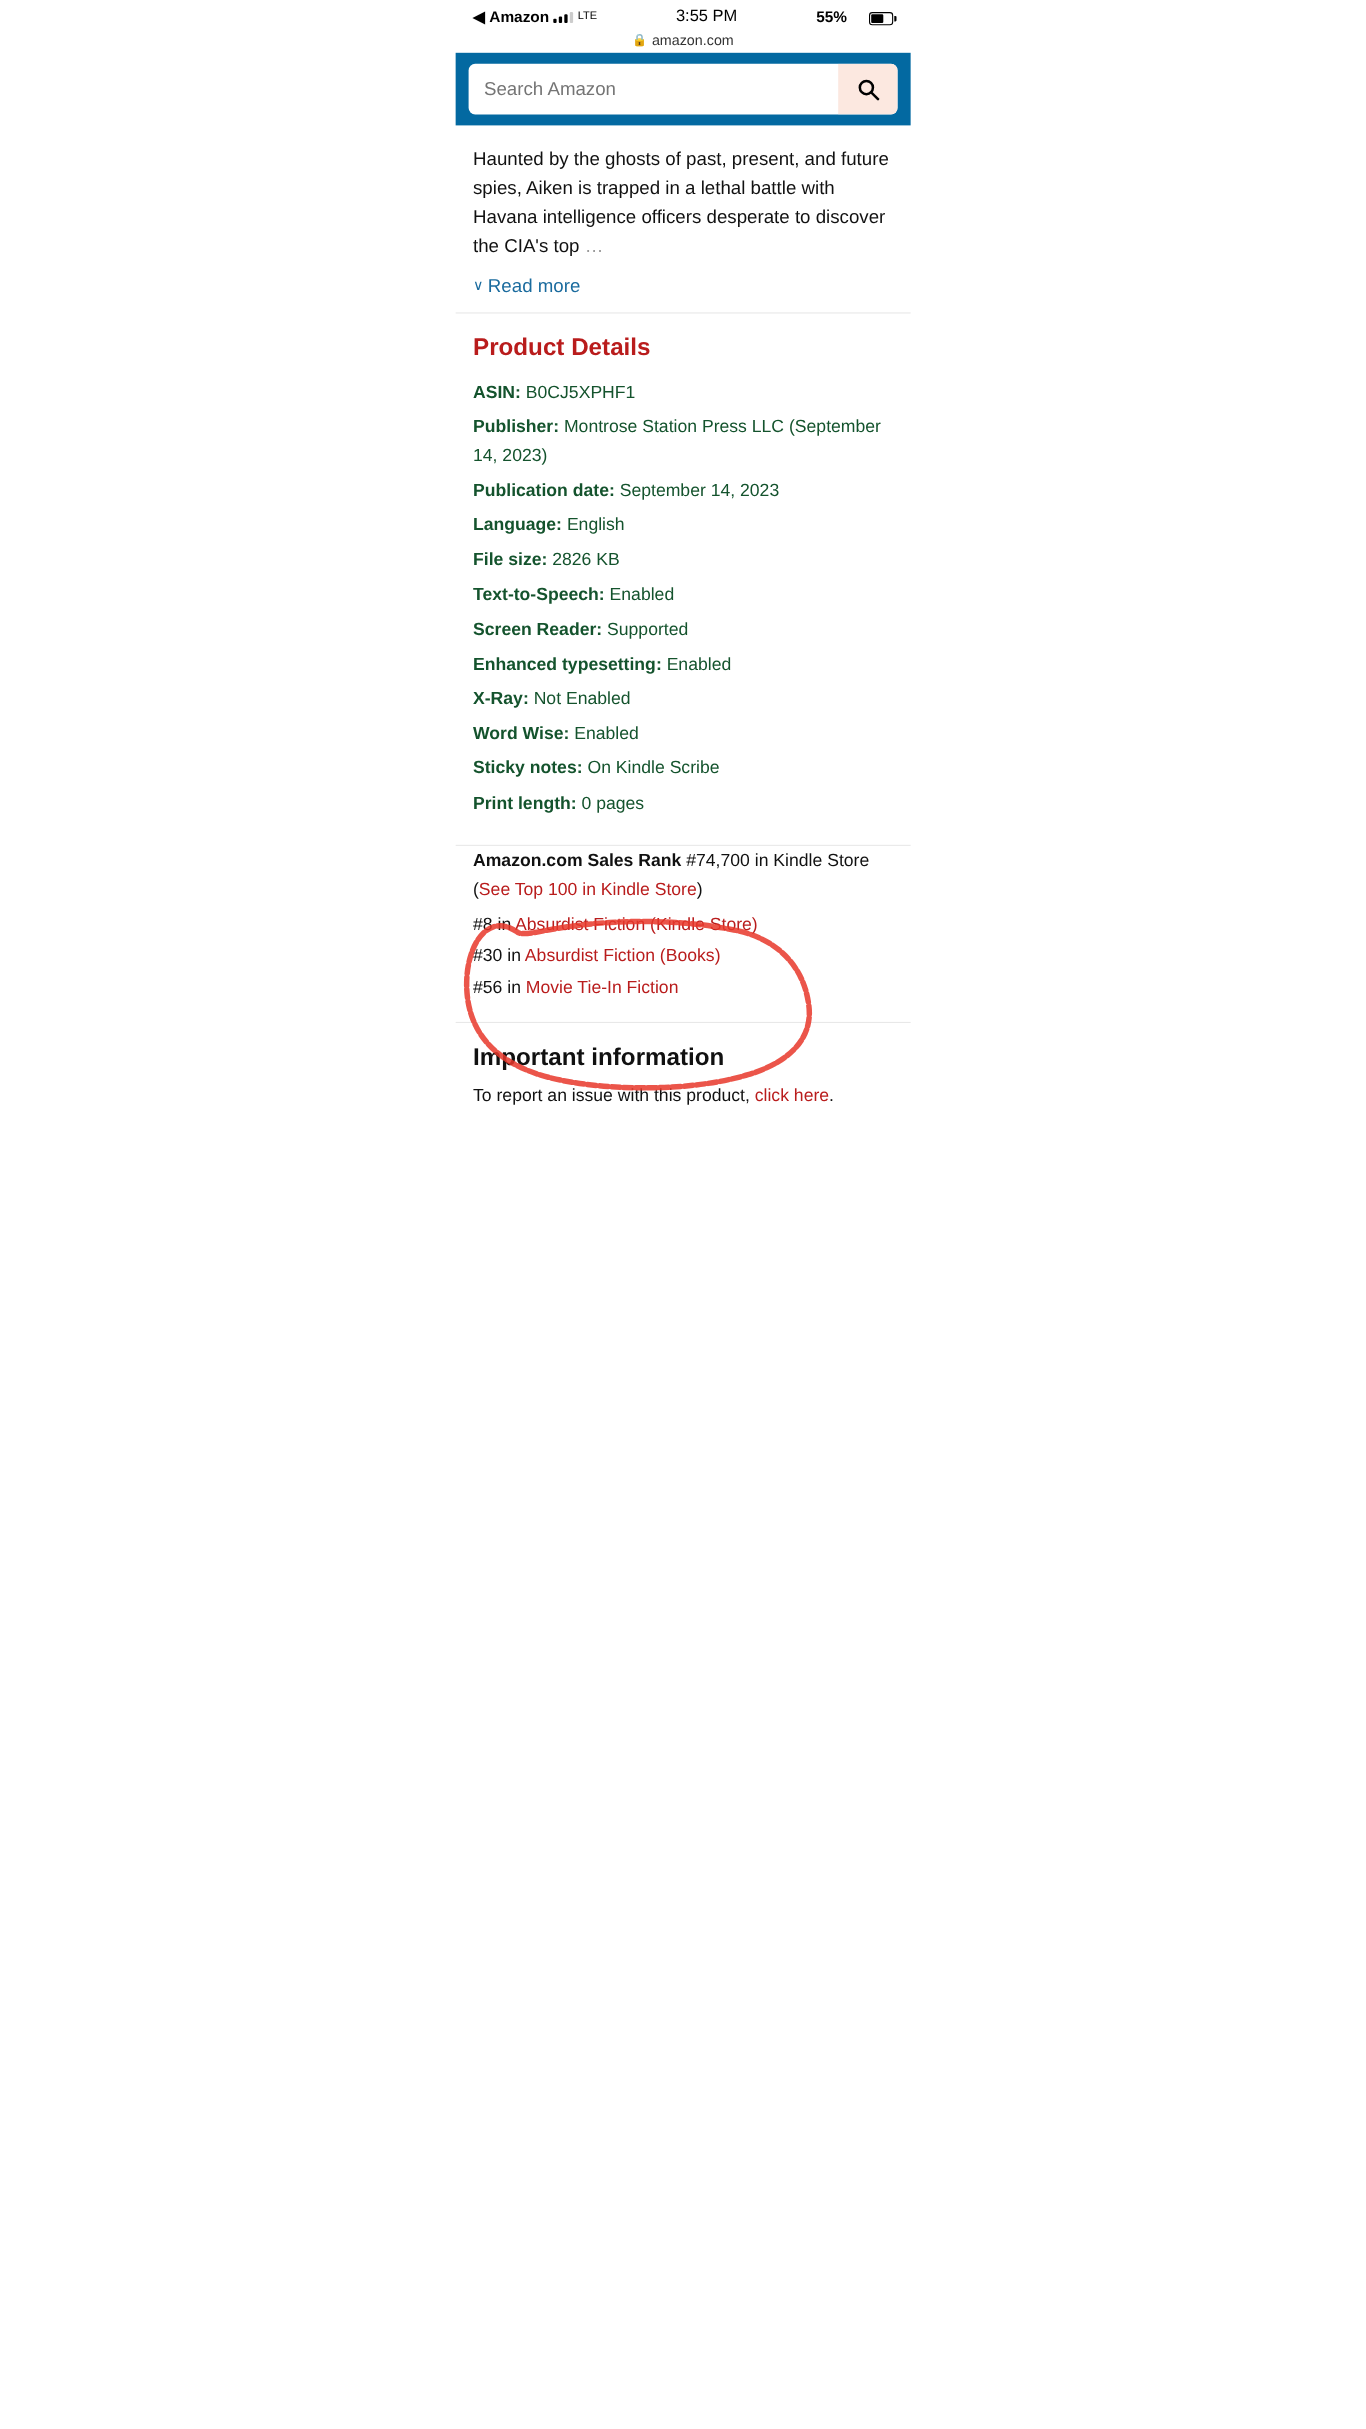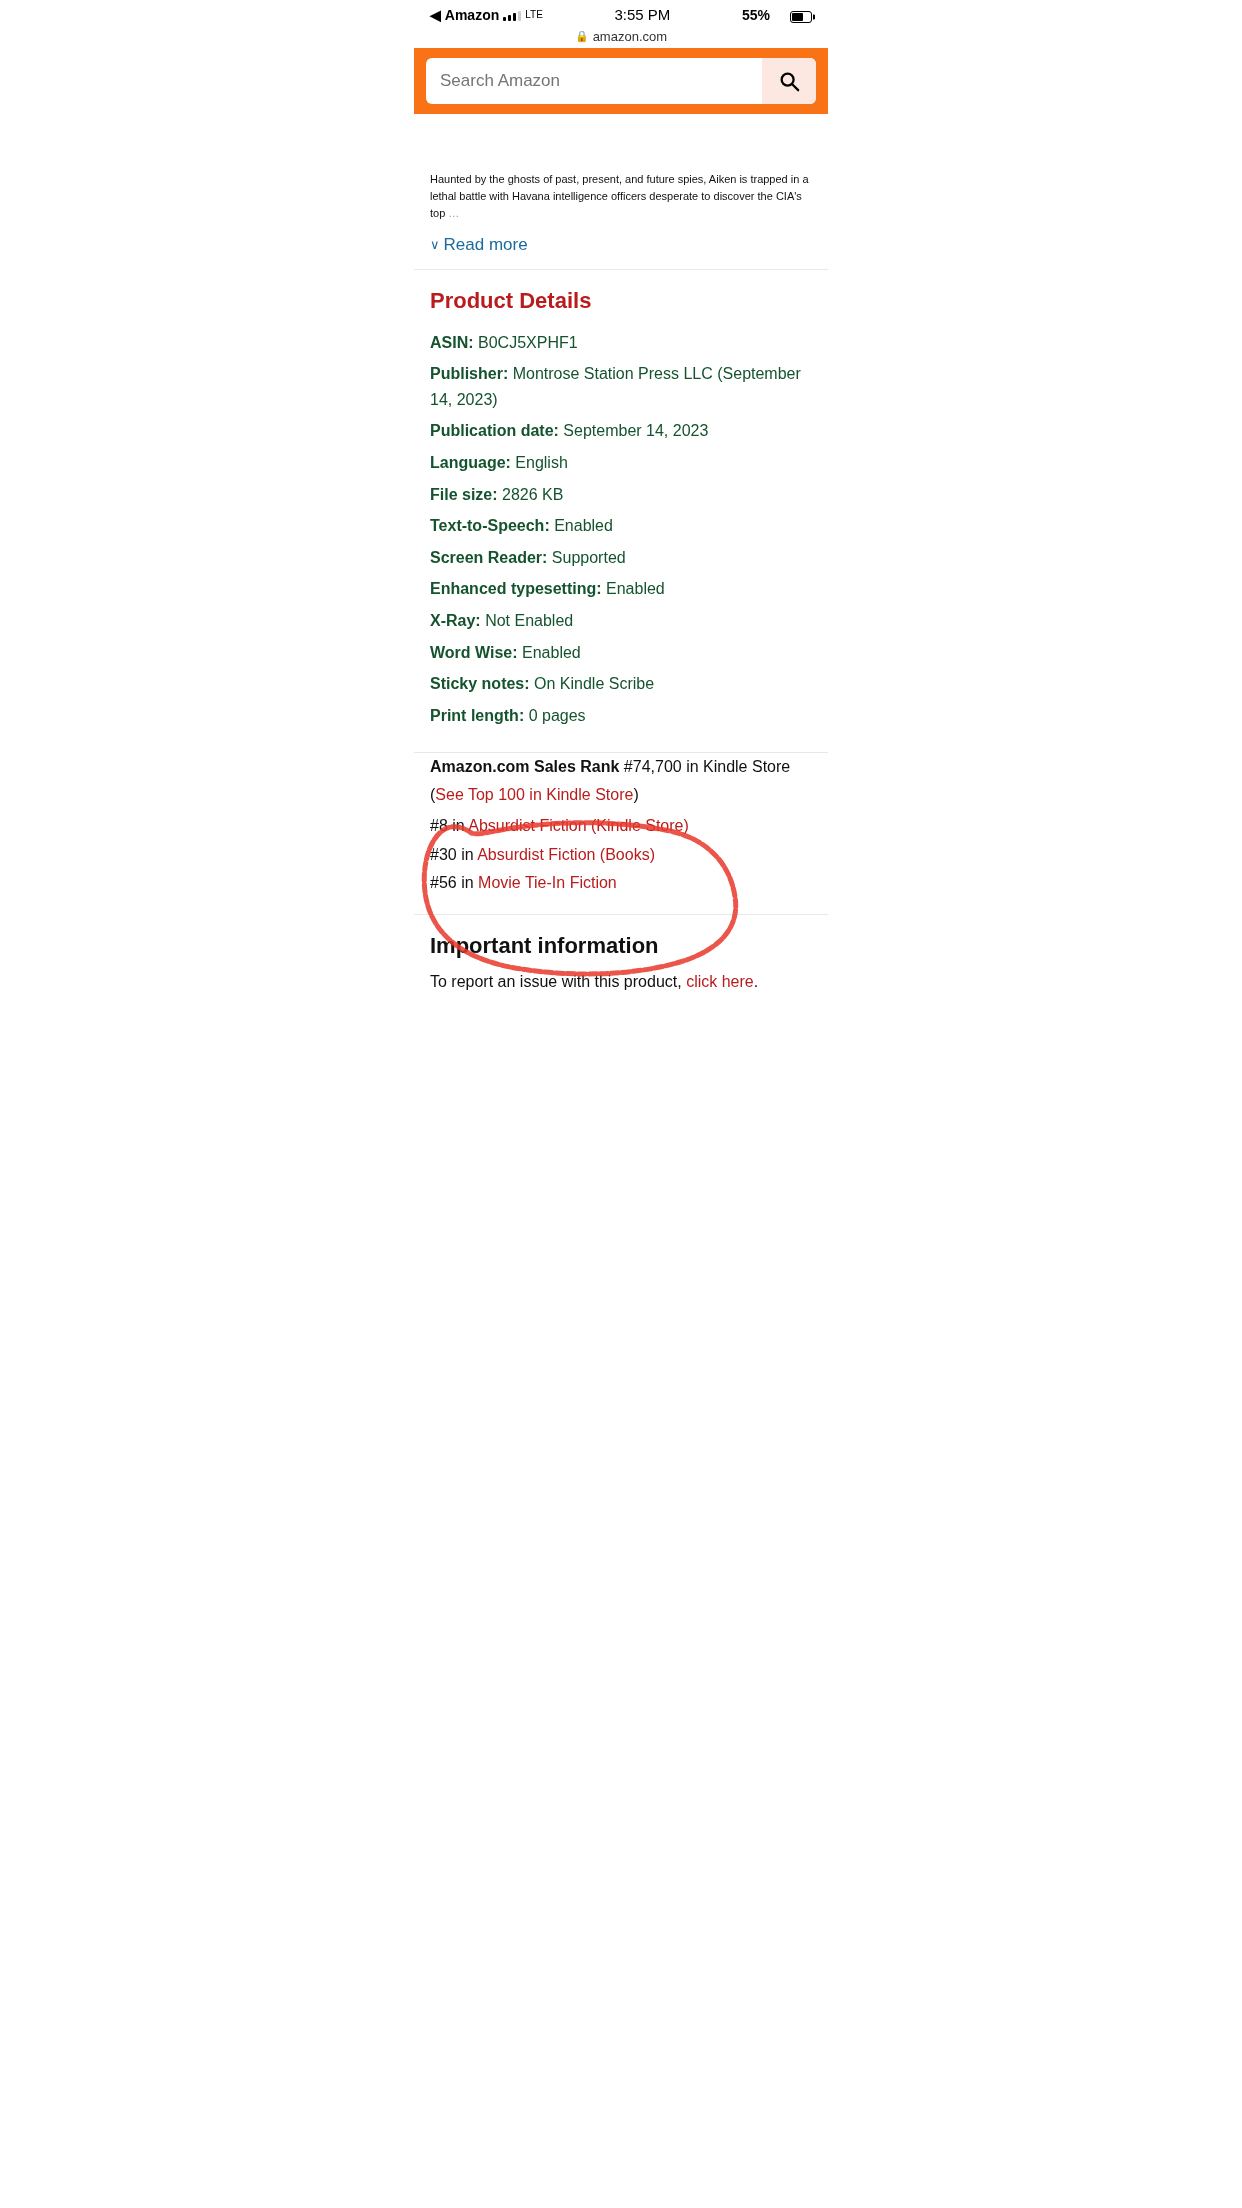--- a/index.html
+++ b/index.html
@@ -70,21 +70,21 @@
       padding: 2px 0 4px;
       display: flex;
       justify-content: center;
       align-items: center;
       gap: 4px;
     }
     .lock-icon { font-size: 11px; color: #555; }
 
     
     .search-bar-container {
-      background: #f97316;
+      background: #0369a1;
       padding: 10px 12px;
     }
     .search-bar {
       display: flex;
       align-items: center;
       background: #fff;
       border-radius: 6px;
       overflow: hidden;
     }
     .search-input {
@@ -106,25 +106,24 @@
       justify-content: center;
     }
     .search-button svg { width: 22px; height: 22px; }
 
     
     .description-section {
       padding: 18px 16px 14px;
       border-bottom: 1px solid #e8e8e8;
     }
     .description-text {
-      font-size: 11px;
+      font-size: 17px;
       line-height: 1.55;
       color: #111;
       margin-bottom: 12px;
-      margin-top: 39px;
     }
     .description-text .fade-out {
       color: #999;
     }
     .read-more-link {
       color: #1a6b9e;
       font-size: 17px;
       text-decoration: none;
       display: inline-flex;
       align-items: center;

